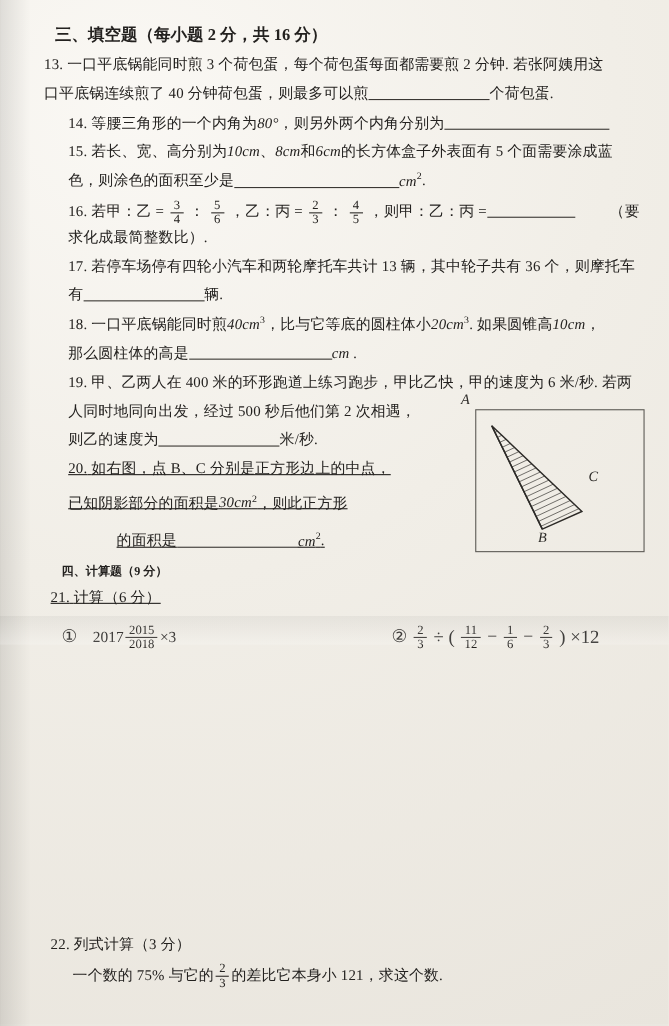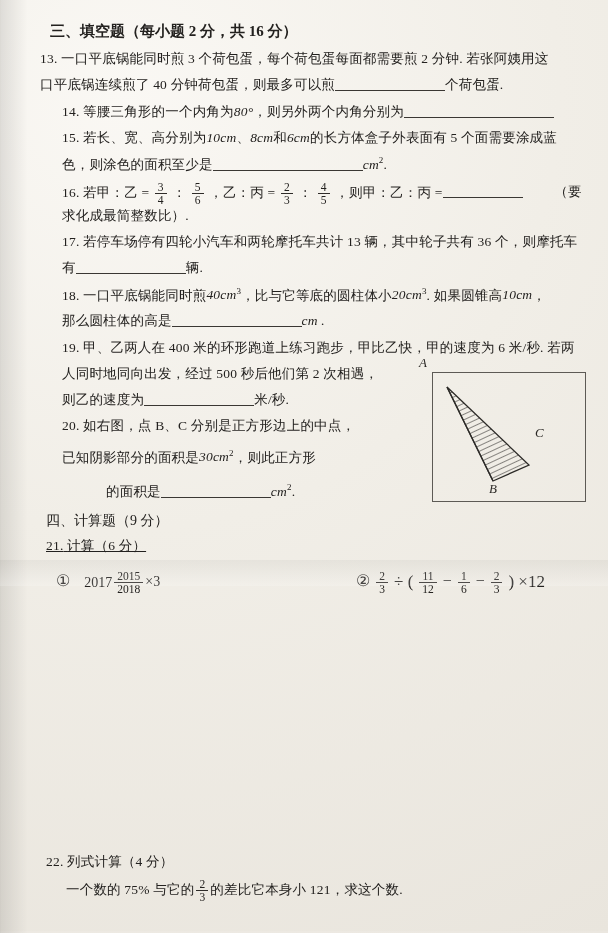--- a/index.html
+++ b/index.html
@@ -20,21 +20,21 @@
     position:absolute;inset:0;
     background:
       linear-gradient(90deg, rgba(0,0,0,0.035) 0 1px, transparent 1px 14px),
       linear-gradient(0deg, rgba(255,255,255,0.25) 0 2px, transparent 2px 11px);
     opacity:.35;
     pointer-events:none;
   }
   .content{position:absolute;left:0;top:0;right:0;bottom:0;padding:16px 26px 0 40px;border-radius:21px;}
   .line{margin:0 0 6px 0;line-height:1.5;font-size:13.5px;letter-spacing:.2px;}
   .hd{font-weight:bold;font-size:15px;margin:6px 0 8px 10px;}
-  .hd2{font-weight:normal;font-size:14px;margin:10px 0 6px 6px;}
+  .hd2{font-weight:bold;font-size:11px;margin:10px 0 6px 16px;}
   .qno{white-space:nowrap;}
   .blank{display:inline-block;border-bottom:1px solid #3a3733;min-width:90px;vertical-align:-2px;}.b80{min-width:80px}.b110{min-width:110px}.b130{min-width:130px}
   .b150{min-width:150px}
   .ital{font-style:italic;margin-top:34px;}
   .frac{display:inline-block;vertical-align:middle;text-align:center;font-size:11.5px;line-height:1.05;margin:0 2px;}
   .frac .num{display:block;padding:0 3px;}
   .frac .den{display:block;border-top:1px solid #2e2b28;padding:0 3px;}
   .sup{font-size:9px;vertical-align:super;}
   .indent{margin-left:22px;}
   .q-wrap{margin-bottom:2px;}
@@ -115,21 +115,21 @@
       <div class="line"><span>那么圆柱体的高是</span><span class="blank b130"></span><span class="ital">cm .</span></div>
     </div>
 
     <div class="q-wrap indent">
       <div class="line"><span class="qno">19.</span>
         <span>甲、乙两人在 400 米的环形跑道上练习跑步，甲比乙快，甲的速度为 6 米/秒. 若两</span></div>
       <div class="line"><span>人同时地同向出发，经过 500 秒后他们第 2 次相遇，</span></div>
       <div class="line"><span>则乙的速度为</span><span class="blank b110"></span><span>米/秒.</span></div>
     </div>
 
-    <div class="q-wrap indent" style="max-width:420px;">
+    <div class="q-wrap indent" style="max-width:420px;text-decoration:underline;">
       <div class="line"><span class="qno">20.</span>
         <span>如右图，点 B、C 分别是正方形边上的中点，</span></div>
       <div class="line" style="margin-top:10px;"><span>已知阴影部分的面积是</span><span class="ital">30cm</span><span class="sup">2</span><span>，则此正方形</span></div>
       <div class="line" style="margin-top:14px;padding-left:44px;"><span>的面积是</span><span class="blank b110"></span><span class="ital">cm</span><span class="sup">2</span><span>.</span></div>
     </div>
 
     <div class="hd2">四、计算题（9 分）</div>
 
     <div class="line" style="margin-left:6px;text-decoration:underline;"><span class="qno">21.</span>
       <span>计算（6 分）</span></div>
@@ -148,21 +148,21 @@
         <span class="frac"><span class="num">1</span><span class="den">6</span></span>
         <span>−</span>
         <span class="frac"><span class="num">2</span><span class="den">3</span></span>
         <span class="paren">) ×12</span>
       </div>
     </div>
 
     <div class="sec-gap"></div>
 
     <div class="line footer-q" style="margin-left:6px;"><span class="qno">22.</span>
-      <span>列式计算（4 分）</span></div>
+      <span>列式计算（3 分）</span></div>
     <div class="line" style="margin-left:26px;margin-top:0;">
       <span>一个数的 75% 与它的</span><span class="frac"><span class="num">2</span><span class="den">3</span></span><span>的差比它本身小 121，求这个数.</span>
     </div>
 
   </div>
 
   <div class="figure">
     <svg width="152" height="128" viewBox="0 0 152 128">
       <defs>
         <pattern id="hatch" width="5" height="5" patternUnits="userSpaceOnUse" patternTransform="rotate(65)">

